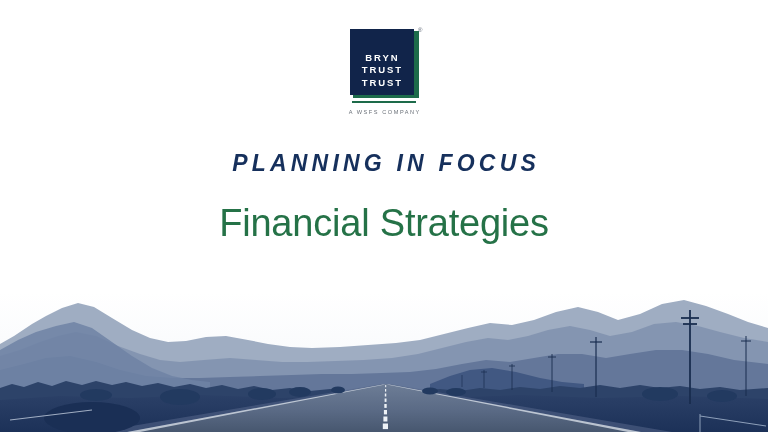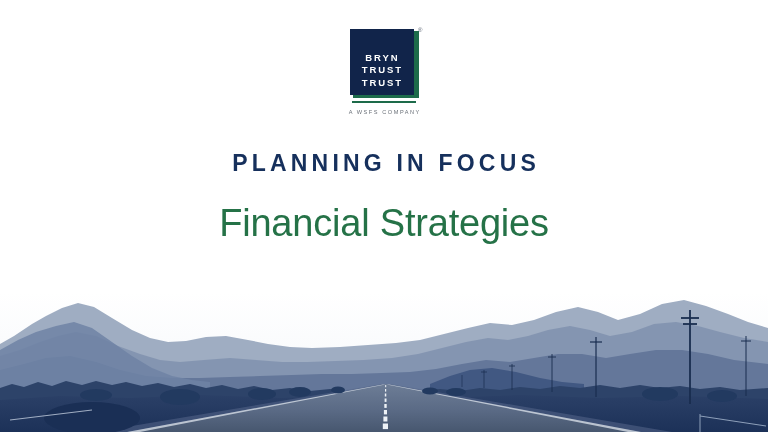--- a/index.html
+++ b/index.html
@@ -100,20 +100,21 @@
     left: 0;
     right: 0;
     top: 152px;
     text-align: center;
     color: #16305c;
     font-size: 23px;
     font-weight: 700;
     letter-spacing: 4.2px;
     text-indent: 4.2px;
     line-height: 1;
+    font-style: italic;
   }
   .headline {
     position: absolute;
     left: 0;
     right: 0;
     top: 199px;
     text-align: center;
     color: #257247;
     font-size: 38px;
     font-weight: 400;

